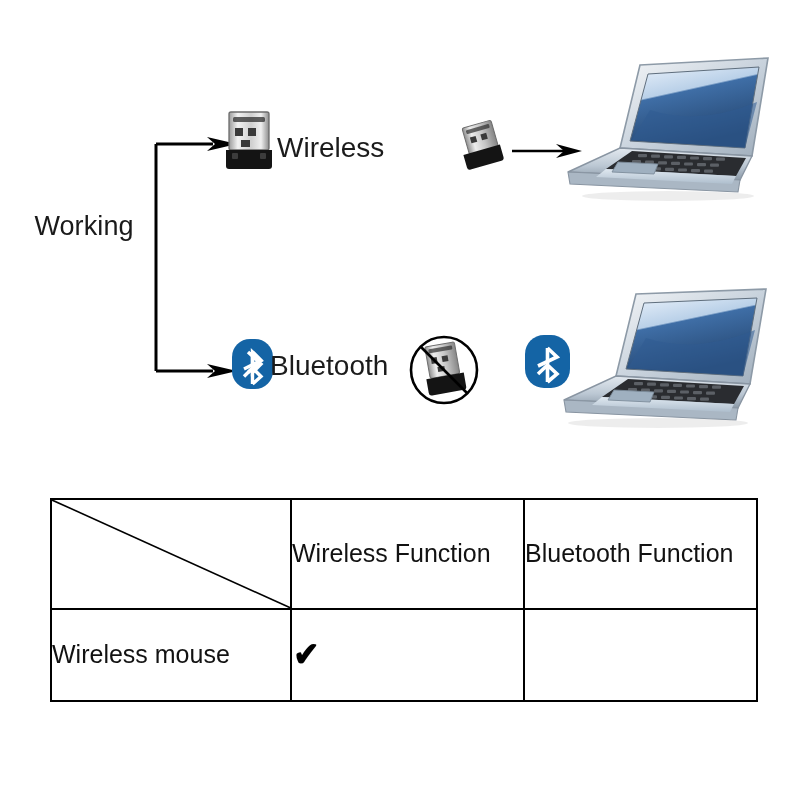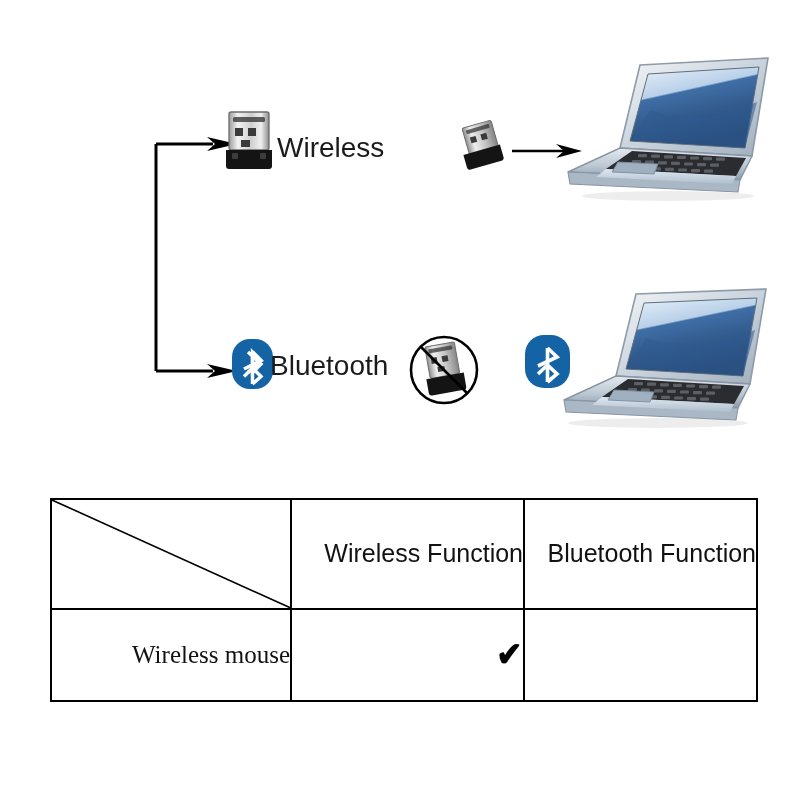--- a/index.html
+++ b/index.html
@@ -91,21 +91,21 @@
     left: 50px;
     top: 498px;
     width: 700px;
     height: 204px;
     border-collapse: collapse;
     table-layout: fixed;
   }
   .matrix td {
     border: 2.4px solid #000000;
     padding: 0;
-    text-align: right;
+    text-align: left;
     vertical-align: middle;
     font-size: 25px;
     color: #121212;
     background: #ffffff;
   }
   .matrix .col-corner { width: 238px; }
   .matrix .col-fn     { width: 231px; }
   .matrix .row-head   { height: 76px; }
   .matrix .row-body   { height: 64px; }
 
@@ -117,38 +117,38 @@
     position: absolute;
     left: 0; top: 0;
     width: 100%;
     height: 100%;
     display: block;
   }
   .cell-rowlabel {
     text-align: left;
     padding-left: 20px;
     white-space: nowrap;
-    font-family: Liberation Serif, serif;
   }
   .check {
     font-size: 34px;
     font-weight: bold;
     line-height: 1;
     color: #000000;
     display: inline-block;
     transform: scaleX(0.92);
   }
   .cell-empty { font-size: 0; }
 </style>
 </head>
 <body>
 
 <div class="stage">
 
   <div class="working-modes">
+    <div>Working</div>
   </div>
 
   <svg class="bracket" viewBox="0 0 95 255">
     <path d="M 11 14 L 11 241" stroke="#000" stroke-width="3" fill="none"></path>
     <path d="M 11 14 L 68 14" stroke="#000" stroke-width="3" fill="none"></path>
     <path d="M 11 241 L 68 241" stroke="#000" stroke-width="3" fill="none"></path>
     <path d="M 92 14 L 62 7 L 70 14 L 62 21 Z" fill="#000"></path>
     <path d="M 92 241 L 62 234 L 70 241 L 62 248 Z" fill="#000"></path>
   </svg>
 

